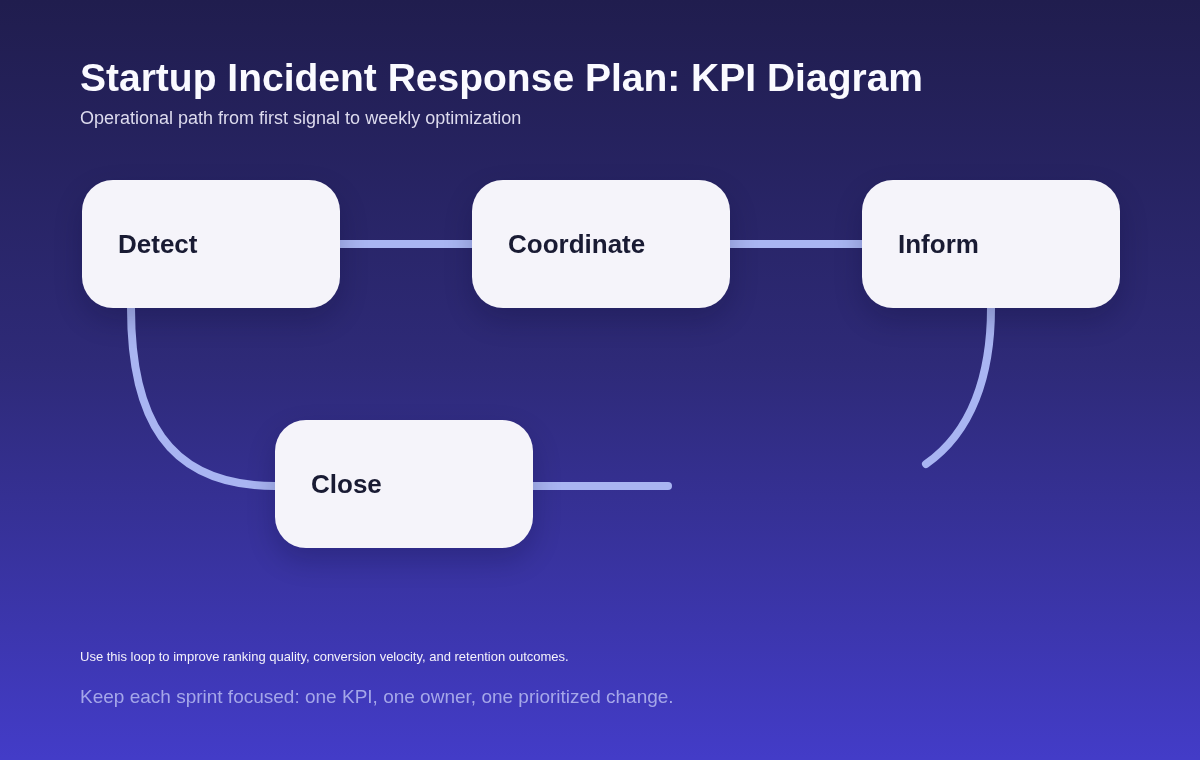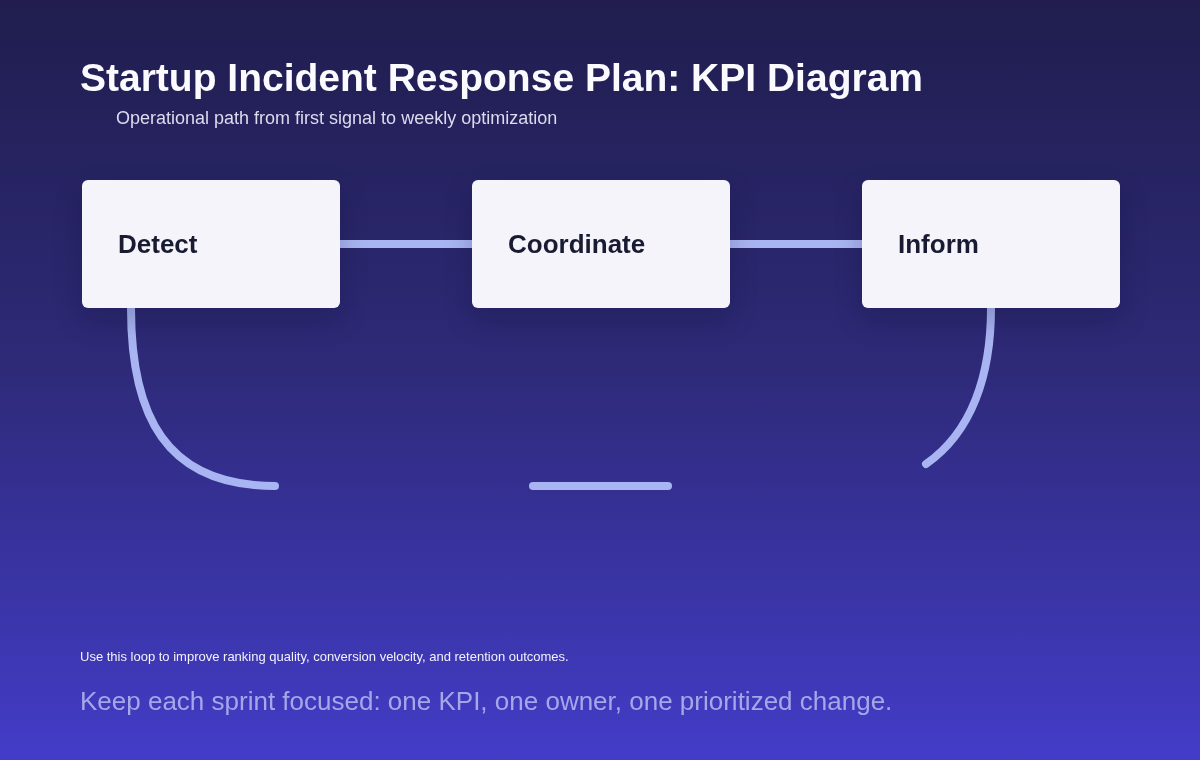--- a/index.html
+++ b/index.html
@@ -25,41 +25,40 @@
     color: #fafaff;
     letter-spacing: 0px;
   }
   .page-subtitle {
     position: absolute;
     left: 80px;
     top: 108px;
     font-size: 18px;
     font-weight: normal;
     color: #dddbee;
-    margin-left: 36px;
   }
   .connectors {
     position: absolute;
     left: 0; top: 0;
     width: 1200px;
     height: 760px;
     pointer-events: none;
   }
   .connectors path {
     fill: none;
     stroke: #a9b5f2;
     stroke-width: 8;
     stroke-linecap: round;
   }
   .node {
     position: absolute;
     width: 258px;
     height: 128px;
     background: #f5f4fa;
-    border-radius: 6px;
+    border-radius: 31px;
     display: flex;
     align-items: center;
     padding-left: 36px;
     box-shadow: 0 12px 28px rgba(8, 8, 40, 0.22);
   }
   .node-label {
     font-size: 26px;
     font-weight: bold;
     color: #191b33;
   }
@@ -72,21 +71,21 @@
     position: absolute;
     left: 80px;
     top: 649px;
     font-size: 13px;
     color: #f3f1fb;
   }
   .footer-secondary {
     position: absolute;
     left: 80px;
     top: 686px;
-    font-size: 26px;
+    font-size: 19px;
     color: #a5a7e9;
   }
 </style>
 </head>
 <body>
 
 <div class="stage">
 
   <h1 class="page-title">Startup Incident Response Plan: KPI Diagram</h1>
   <p class="page-subtitle">Operational path from first signal to weekly optimization</p>
@@ -101,17 +100,20 @@
 
   <div class="node node-detect">
     <span class="node-label">Detect</span>
   </div>
   <div class="node node-coordinate">
     <span class="node-label">Coordinate</span>
   </div>
   <div class="node node-inform">
     <span class="node-label">Inform</span>
   </div>
+  <div class="node node-close">
+    <span class="node-label">Close</span>
+  </div>
 
   <p class="footer-primary">Use this loop to improve ranking quality, conversion velocity, and retention outcomes.</p>
   <p class="footer-secondary">Keep each sprint focused: one KPI, one owner, one prioritized change.</p>
 
 </div>
 
 </body></html>

